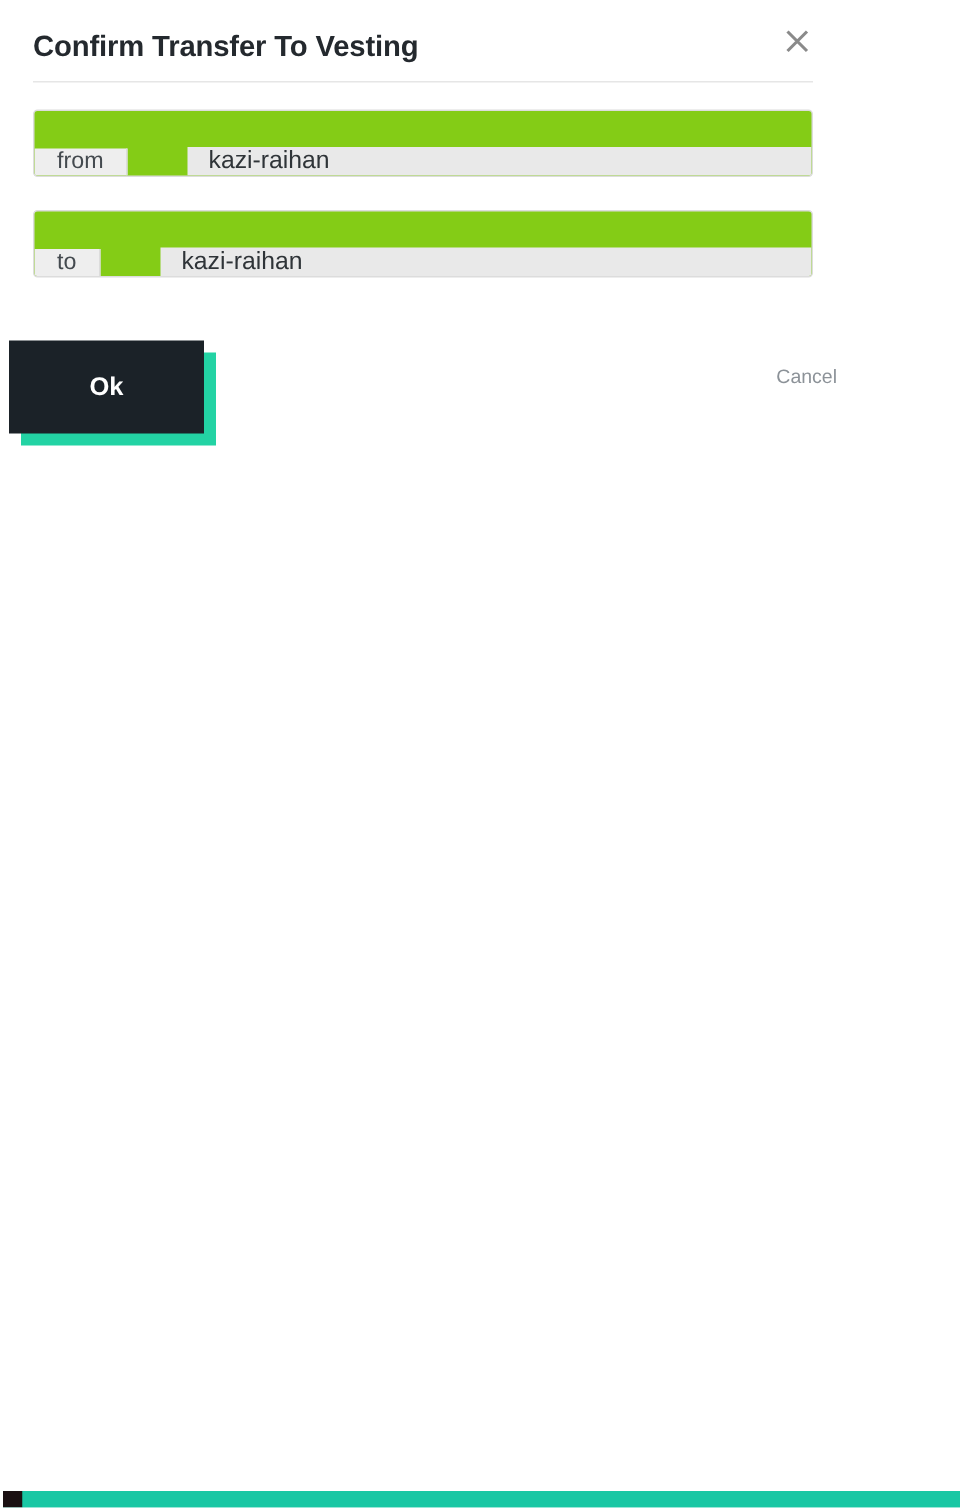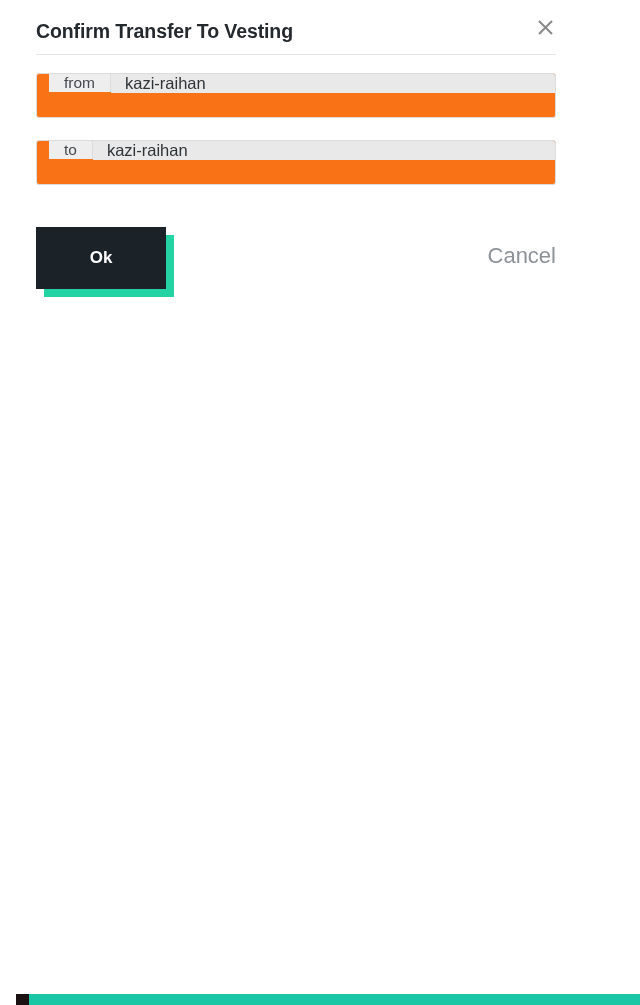--- a/index.html
+++ b/index.html
@@ -11,21 +11,21 @@
     width: 640px;
     height: 1005px;
     position: relative;
     overflow: hidden;
     font-family: "Liberation Sans", sans-serif;
     -webkit-font-smoothing: antialiased;
   }
 
   .dialog {
     position: absolute;
-    left: 16px;
+    left: 2px;
     top: 0;
     width: 560px;
     height: 1005px;
     background: #ffffff;
     box-sizing: border-box;
   }
 
   
   .dialog-header {
     position: relative;
@@ -59,30 +59,29 @@
     height: 1px;
     background: #e6e6e6;
   }
 
   
   .form {
     padding: 18px 20px 0 20px;
   }
   .field-row {
     display: flex;
-    align-items: flex-start;
+    align-items: flex-end;
     width: 100%;
     height: 45px;
     margin-bottom: 22px;
     border: 1px solid #dcdcdc;
     border-radius: 3px;
     box-sizing: border-box;
     overflow: hidden;
-    background: #f97316;
-    padding-left: 12px;
+    background: #84cc16;
   }
   .field-label {
     display: flex;
     align-items: center;
     padding: 0 15px;
     background: #eeeeee;
     border-right: 1px solid #dcdcdc;
     color: #444a4f;
     font-size: 15.5px;
     white-space: nowrap;
@@ -92,27 +91,28 @@
     flex: 1;
     display: flex;
     align-items: center;
     padding: 0 14px;
     background: #e9e9e9;
     color: #2f3438;
     font-size: 16.5px;
     overflow: hidden;
     white-space: nowrap;
     box-sizing: border-box;
+    margin-left: 40px;
   }
   .field-value.empty { color: #9aa0a5; }
 
   
   .actions {
     position: relative;
-    margin: 0 20px;
+    margin: 0 4px;
     padding-top: 18px;
     height: 86px;
     box-sizing: border-box;
   }
   .ok-button {
     position: absolute;
     left: 0;
     top: 20px;
     width: 130px;
     height: 62px;
@@ -128,21 +128,21 @@
     cursor: pointer;
     box-shadow: 8px 8px 0 0 #23d3a4;
     font-family: "Liberation Sans", sans-serif;
     z-index: 2;
   }
   .cancel-button {
     position: absolute;
     right: 0;
     top: 36px;
     color: #8c9298;
-    font-size: 22px;
+    font-size: 13px;
     background: none;
     border: 0;
     padding: 0;
     cursor: pointer;
     font-family: "Liberation Sans", sans-serif;
   }
 
   
   .bottom-bar {
     position: absolute;

